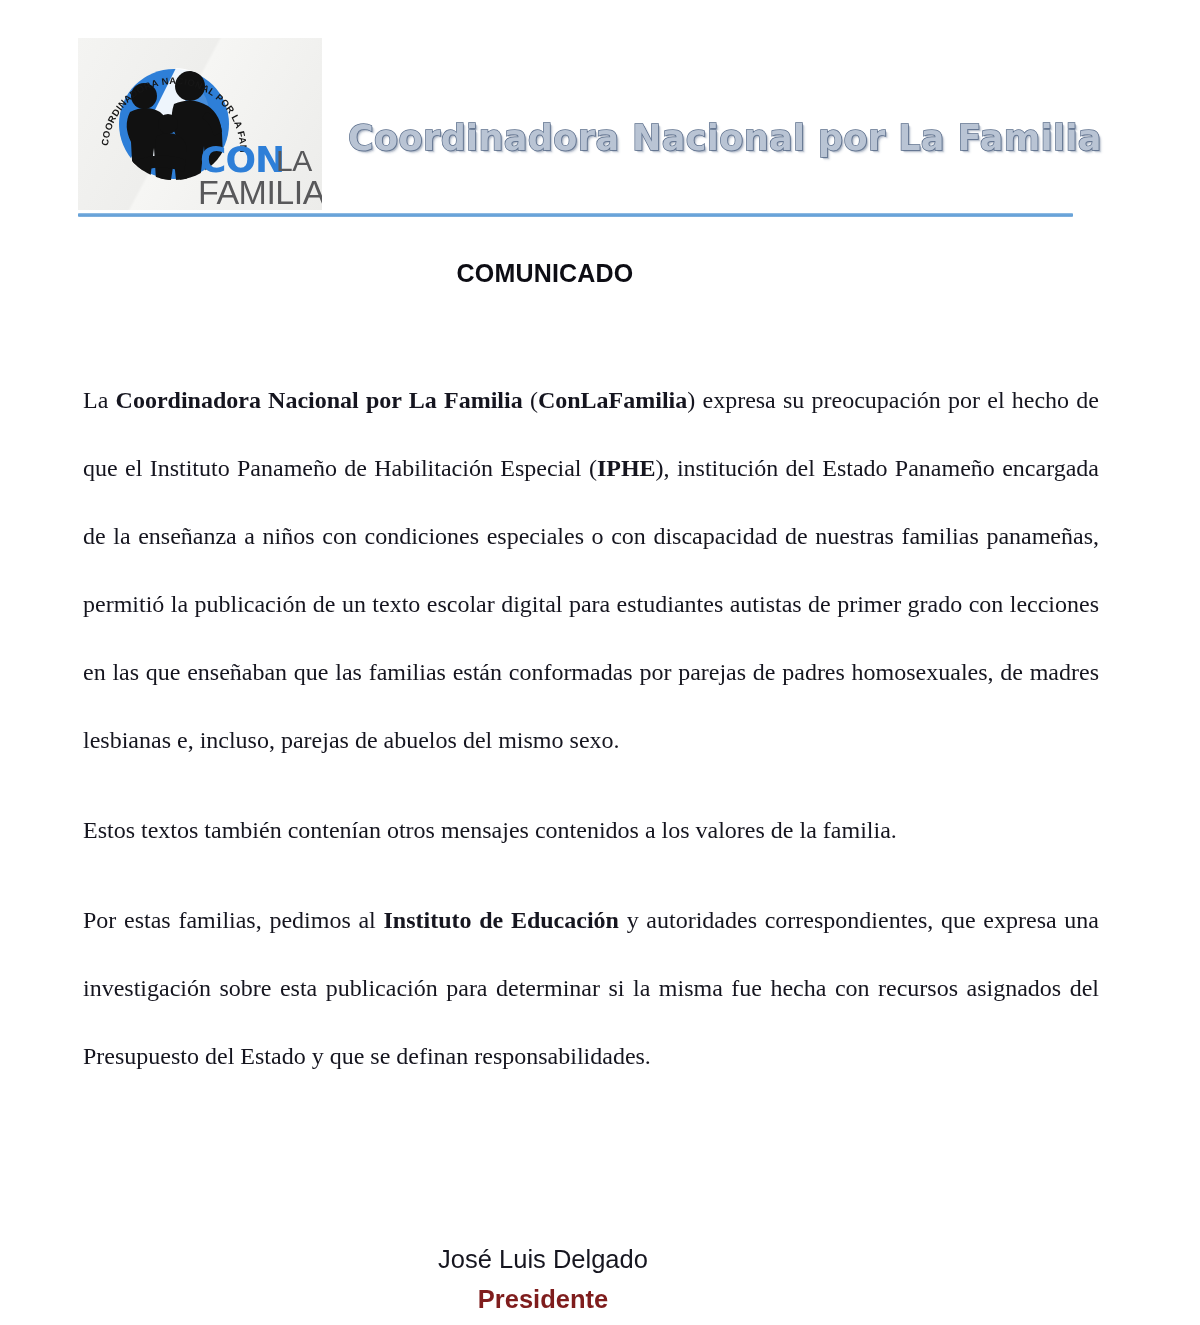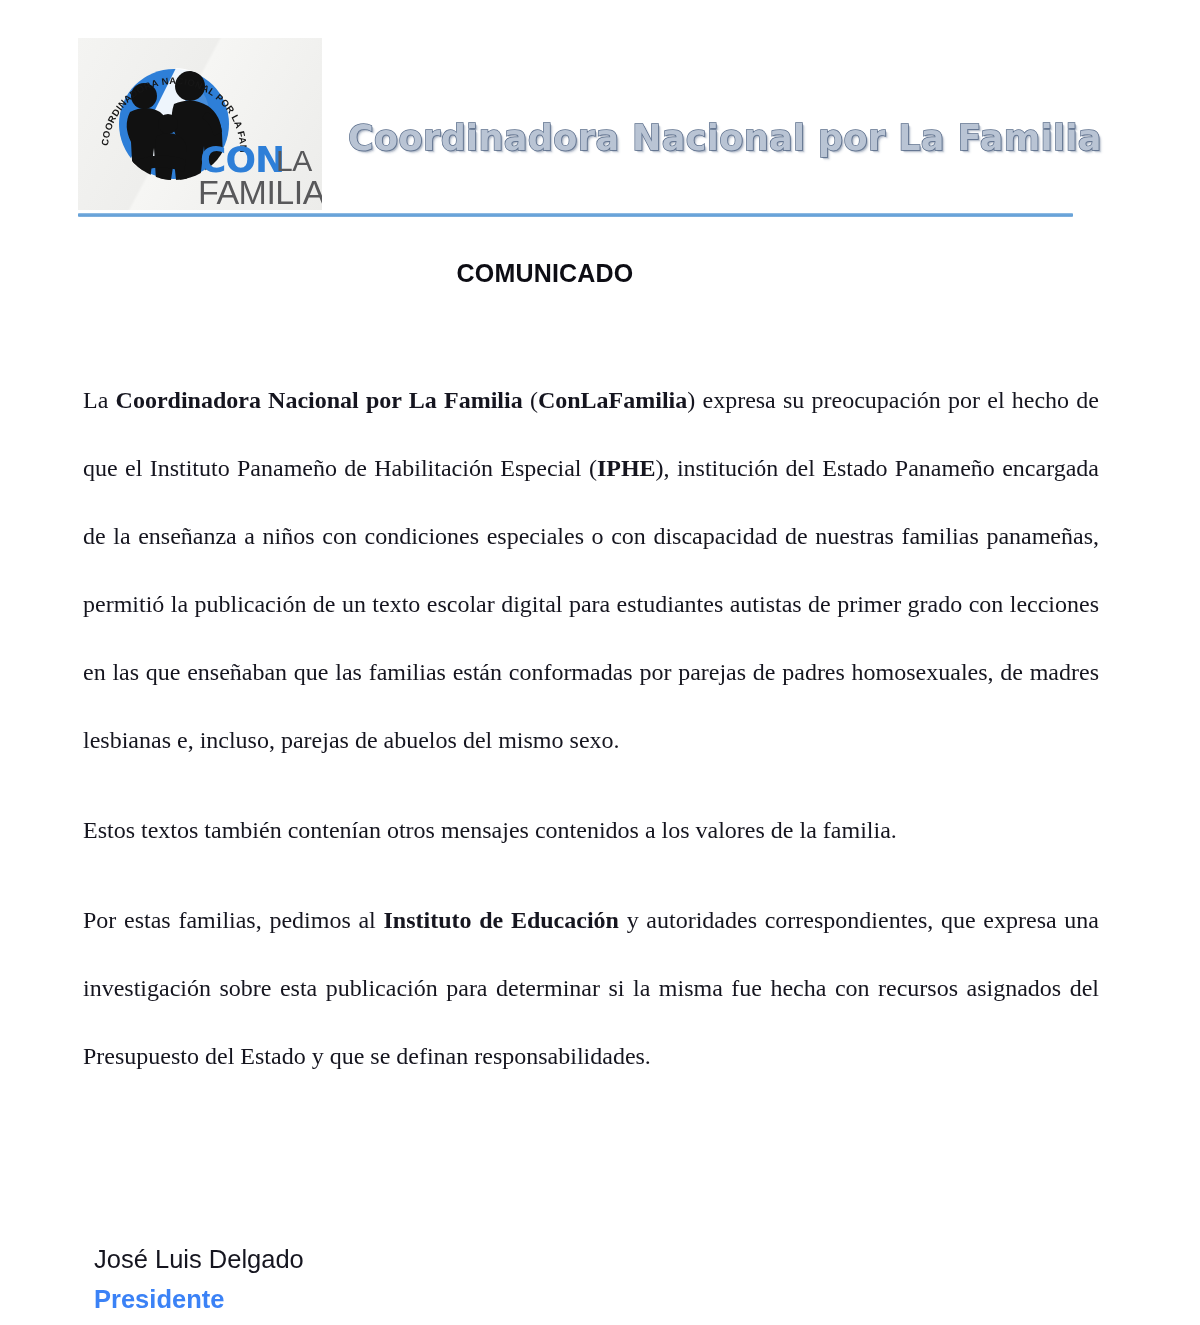--- a/index.html
+++ b/index.html
@@ -105,38 +105,39 @@
     text-align: justify;
     text-justify: inter-word;
     margin: 0 0 22px 0;
     hyphens: none;
   }
   .para:last-child { margin-bottom: 0; }
   .para b { font-weight: 700; }
 
   .signature {
     position: absolute;
-    left: 11px;
+    left: 0;
     top: 1007px;
     width: 1016px;
+    text-align: center;
     padding-right: 96px;
     box-sizing: border-box;
   }
   .sig-name {
     font-family: "Liberation Sans", sans-serif;
     font-size: 25.5px;
     font-weight: 400;
     color: #15151f;
     line-height: 40px;
   }
   .sig-role {
     font-family: "Liberation Sans", sans-serif;
     font-size: 25.5px;
     font-weight: 700;
-    color: #3b82f6;
+    color: #7f1d1d;
     line-height: 40px;
   }
 </style>
 </head>
 <body>
 
 <div class="header">
 
   <div class="logo-box">
     <svg class="logo-svg" viewBox="0 0 244 172">

